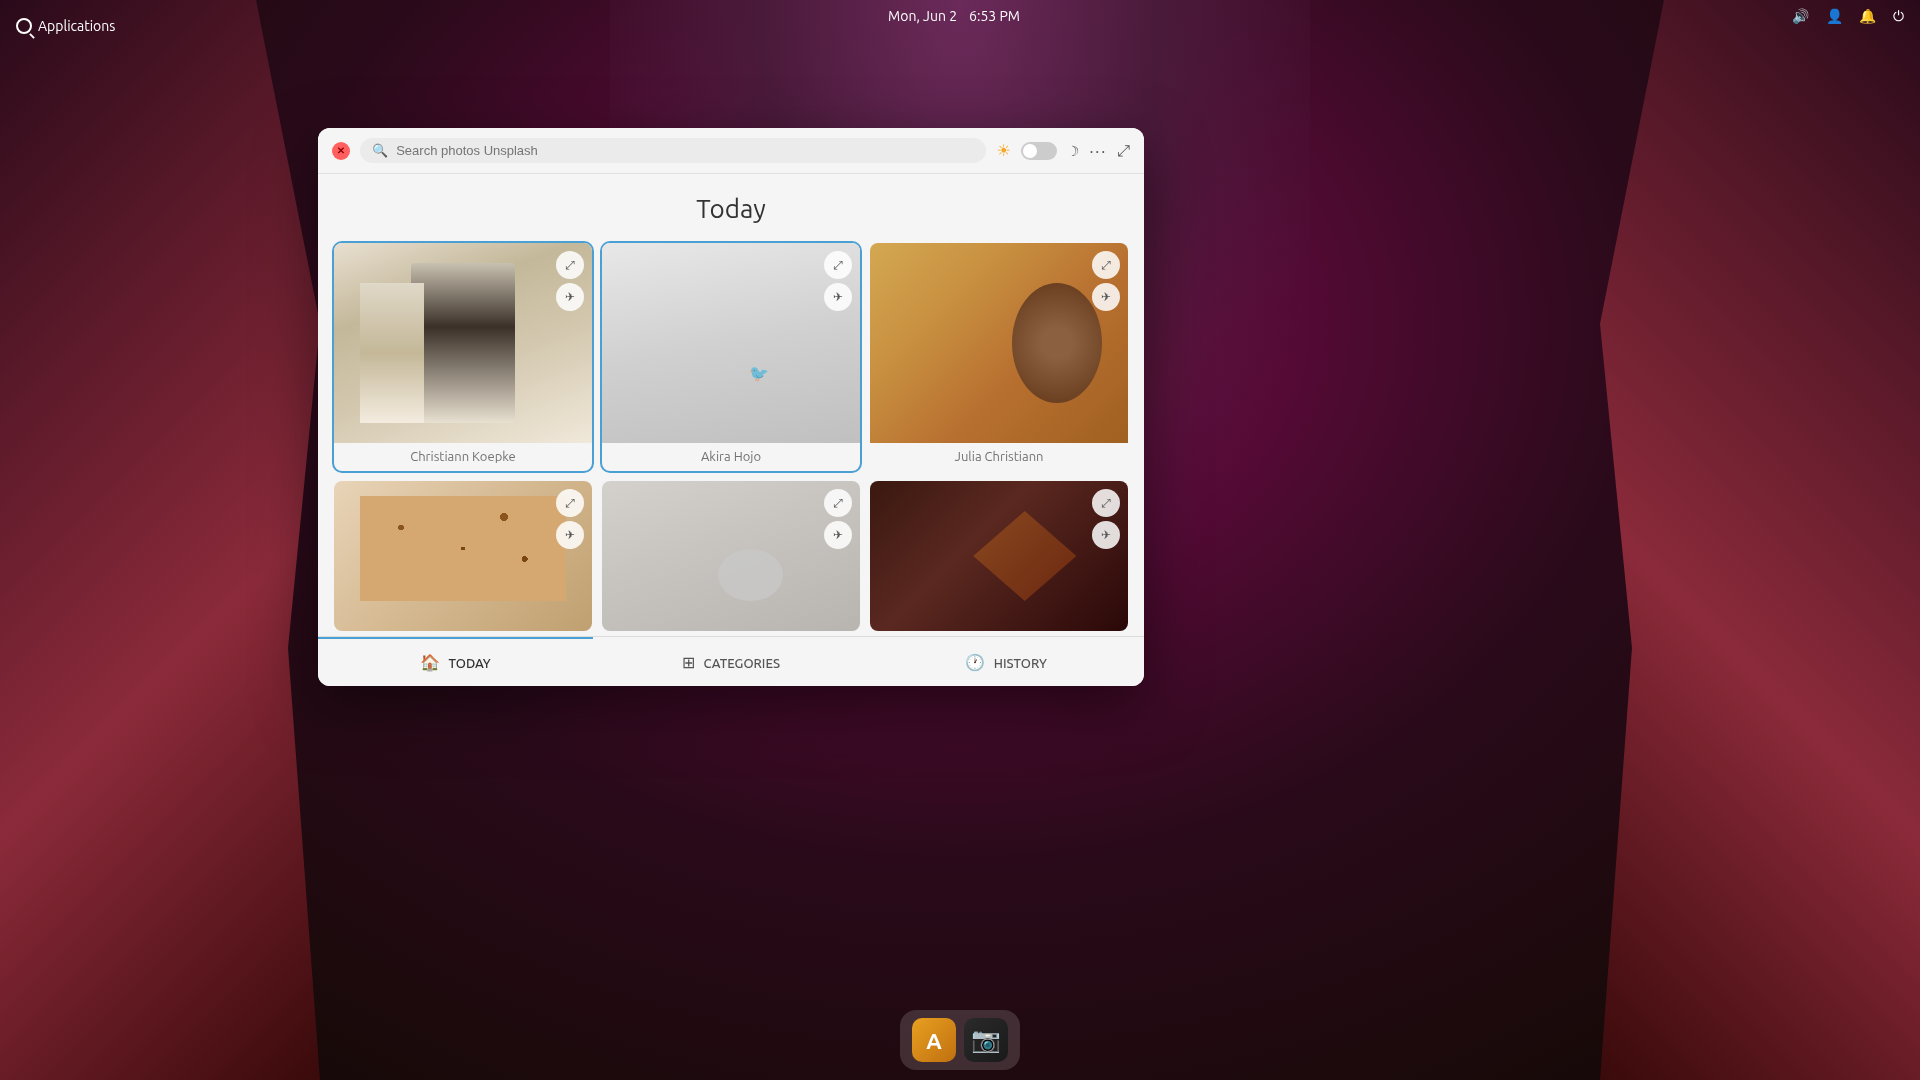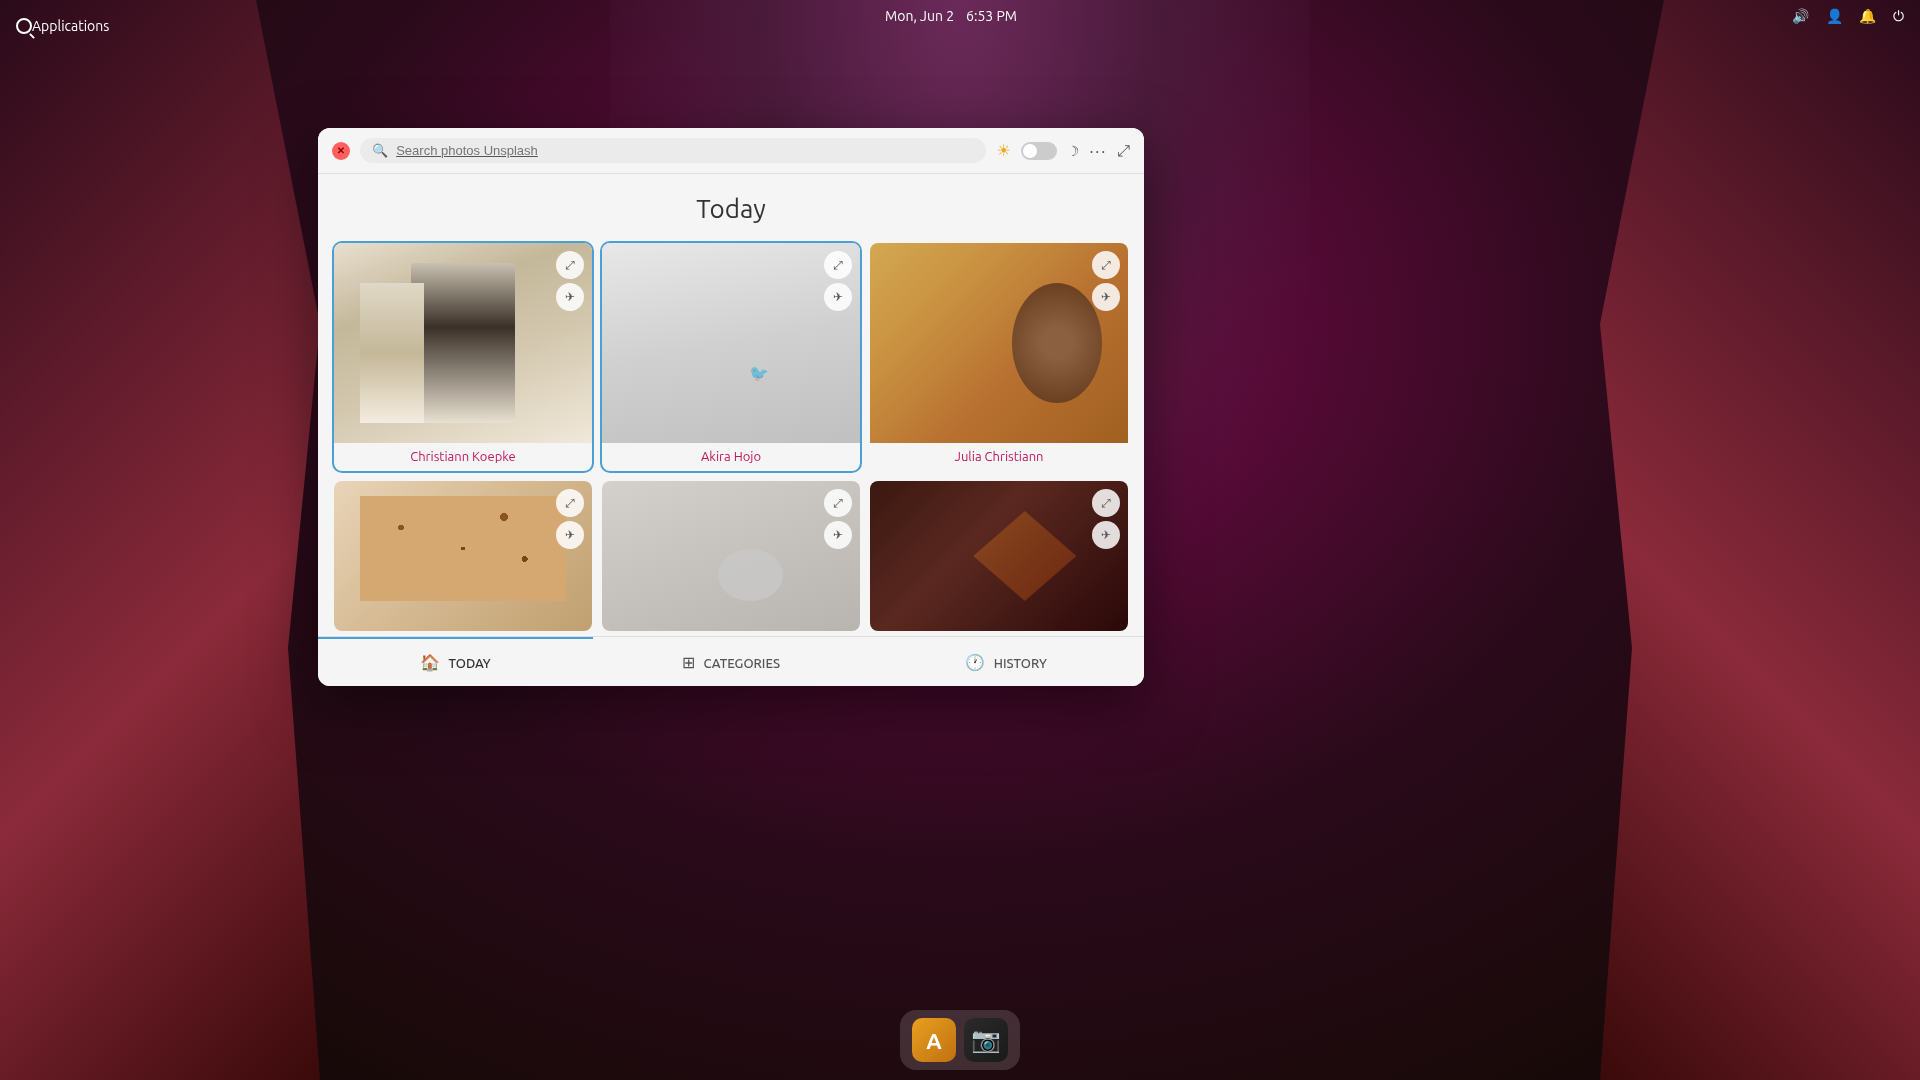--- a/index.html
+++ b/index.html
@@ -74,20 +74,21 @@
     .top-bar-right {
       display: flex;
       align-items: center;
       gap: 16px;
       color: white;
     }
 
     .app-menu-btn {
       display: flex;
       align-items: center;
+      gap: 6px;
       color: white;
       font-size: 14px;
       cursor: pointer;
       margin-top: 20px;
     }
 
     .search-icon-small {
       width: 16px; height: 16px;
       border: 2px solid white;
       border-radius: 50%;
@@ -162,21 +163,20 @@
       font-size: 13px;
     }
 
     .search-bar input {
       background: none;
       border: none;
       outline: none;
       font-size: 13px;
       color: #555;
       width: 100%;
-      text-decoration: underline;
     }
 
     .header-controls {
       display: flex;
       align-items: center;
       gap: 10px;
     }
 
     .sun-icon { color: #f5a623; font-size: 16px; }
     .toggle-switch {
@@ -363,21 +363,21 @@
       align-items: center;
       justify-content: center;
       cursor: pointer;
       font-size: 12px;
       color: #555;
     }
 
     .photo-author {
       text-align: center;
       font-size: 13px;
-      color: #be185d;
+      color: #737373;
       padding: 6px 0 8px;
     }
 
     
     .bottom-nav {
       display: flex;
       border-top: 1px solid #ddd;
       background: #f5f5f5;
       flex-shrink: 0;
     }

